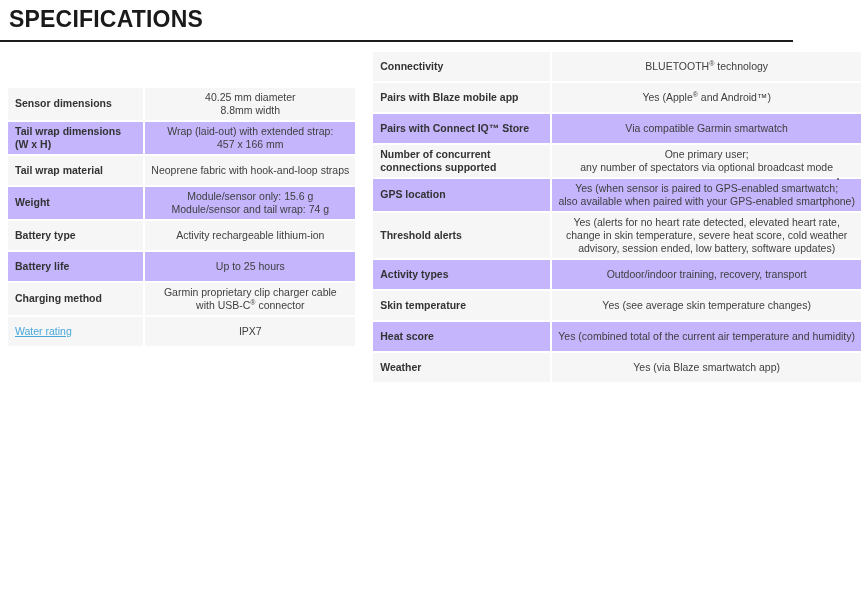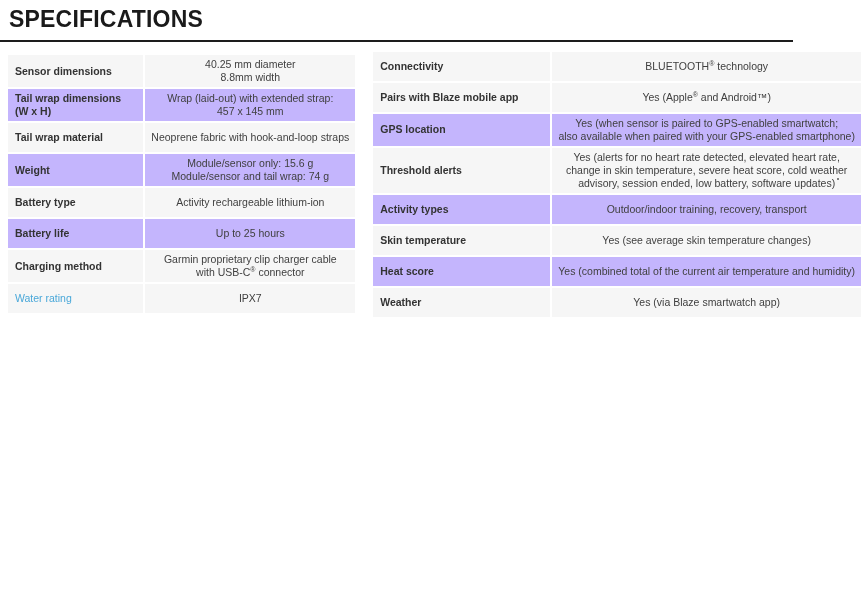--- a/index.html
+++ b/index.html
@@ -62,20 +62,21 @@
     text-align: center;
   }
   tr.shaded td { background: #f6f6f6; }
   tr.plain  td { background: #c4b5fd; }
   .lt .lbl { width: 138px; }
   .lt .val { width: 180px; }
   .rt .lbl { width: 186px; }
   .rt .val { width: 280px; }
   a.cell-link {
     color: #4aa8d9;
+    text-decoration: underline;
     font-weight: normal;
     cursor: pointer;
   }
   sup { font-size: 7px; line-height: 0; }
   .stray-dot {
     position: absolute;
     left: 837px;
     top: 178px;
     width: 2px;
     height: 2px;
@@ -97,21 +98,21 @@
       <tbody>
         <tr class="shaded">
           <td class="lbl">Sensor dimensions</td>
           <td class="val">40.25 mm diameter
 8.8mm width</td>
         </tr>
         <tr class="plain">
           <td class="lbl">Tail wrap dimensions
 (W x H)</td>
           <td class="val">Wrap (laid-out) with extended strap:
-457 x 145 mm</td>
+457 x 166 mm</td>
         </tr>
         <tr class="shaded">
           <td class="lbl">Tail wrap material</td>
           <td class="val">Neoprene fabric with hook-and-loop straps</td>
         </tr>
         <tr class="plain">
           <td class="lbl">Weight</td>
           <td class="val">Module/sensor only: 15.6 g
 Module/sensor and tail wrap: 74 g</td>
         </tr>
@@ -139,20 +140,30 @@
       <tbody>
         <tr class="shaded">
           <td class="lbl">Connectivity</td>
           <td class="val">BLUETOOTH<sup>®</sup> technology</td>
         </tr>
         <tr class="shaded">
           <td class="lbl">Pairs with Blaze mobile app</td>
           <td class="val">Yes (Apple<sup>®</sup> and Android™)</td>
         </tr>
         <tr class="plain">
+          <td class="lbl">Pairs with Connect IQ™ Store</td>
+          <td class="val">Via compatible Garmin smartwatch</td>
+        </tr>
+        <tr class="shaded">
+          <td class="lbl">Number of concurrent
+connections supported</td>
+          <td class="val">One primary user;
+any number of spectators via optional broadcast mode</td>
+        </tr>
+        <tr class="plain">
           <td class="lbl">GPS location</td>
           <td class="val">Yes (when sensor is paired to GPS-enabled smartwatch;
 also available when paired with your GPS-enabled smartphone)</td>
         </tr>
         <tr class="shaded">
           <td class="lbl">Threshold alerts</td>
           <td class="val">Yes (alerts for no heart rate detected, elevated heart rate,
 change in skin temperature, severe heat score, cold weather
 advisory, session ended, low battery, software updates)</td>
         </tr>

